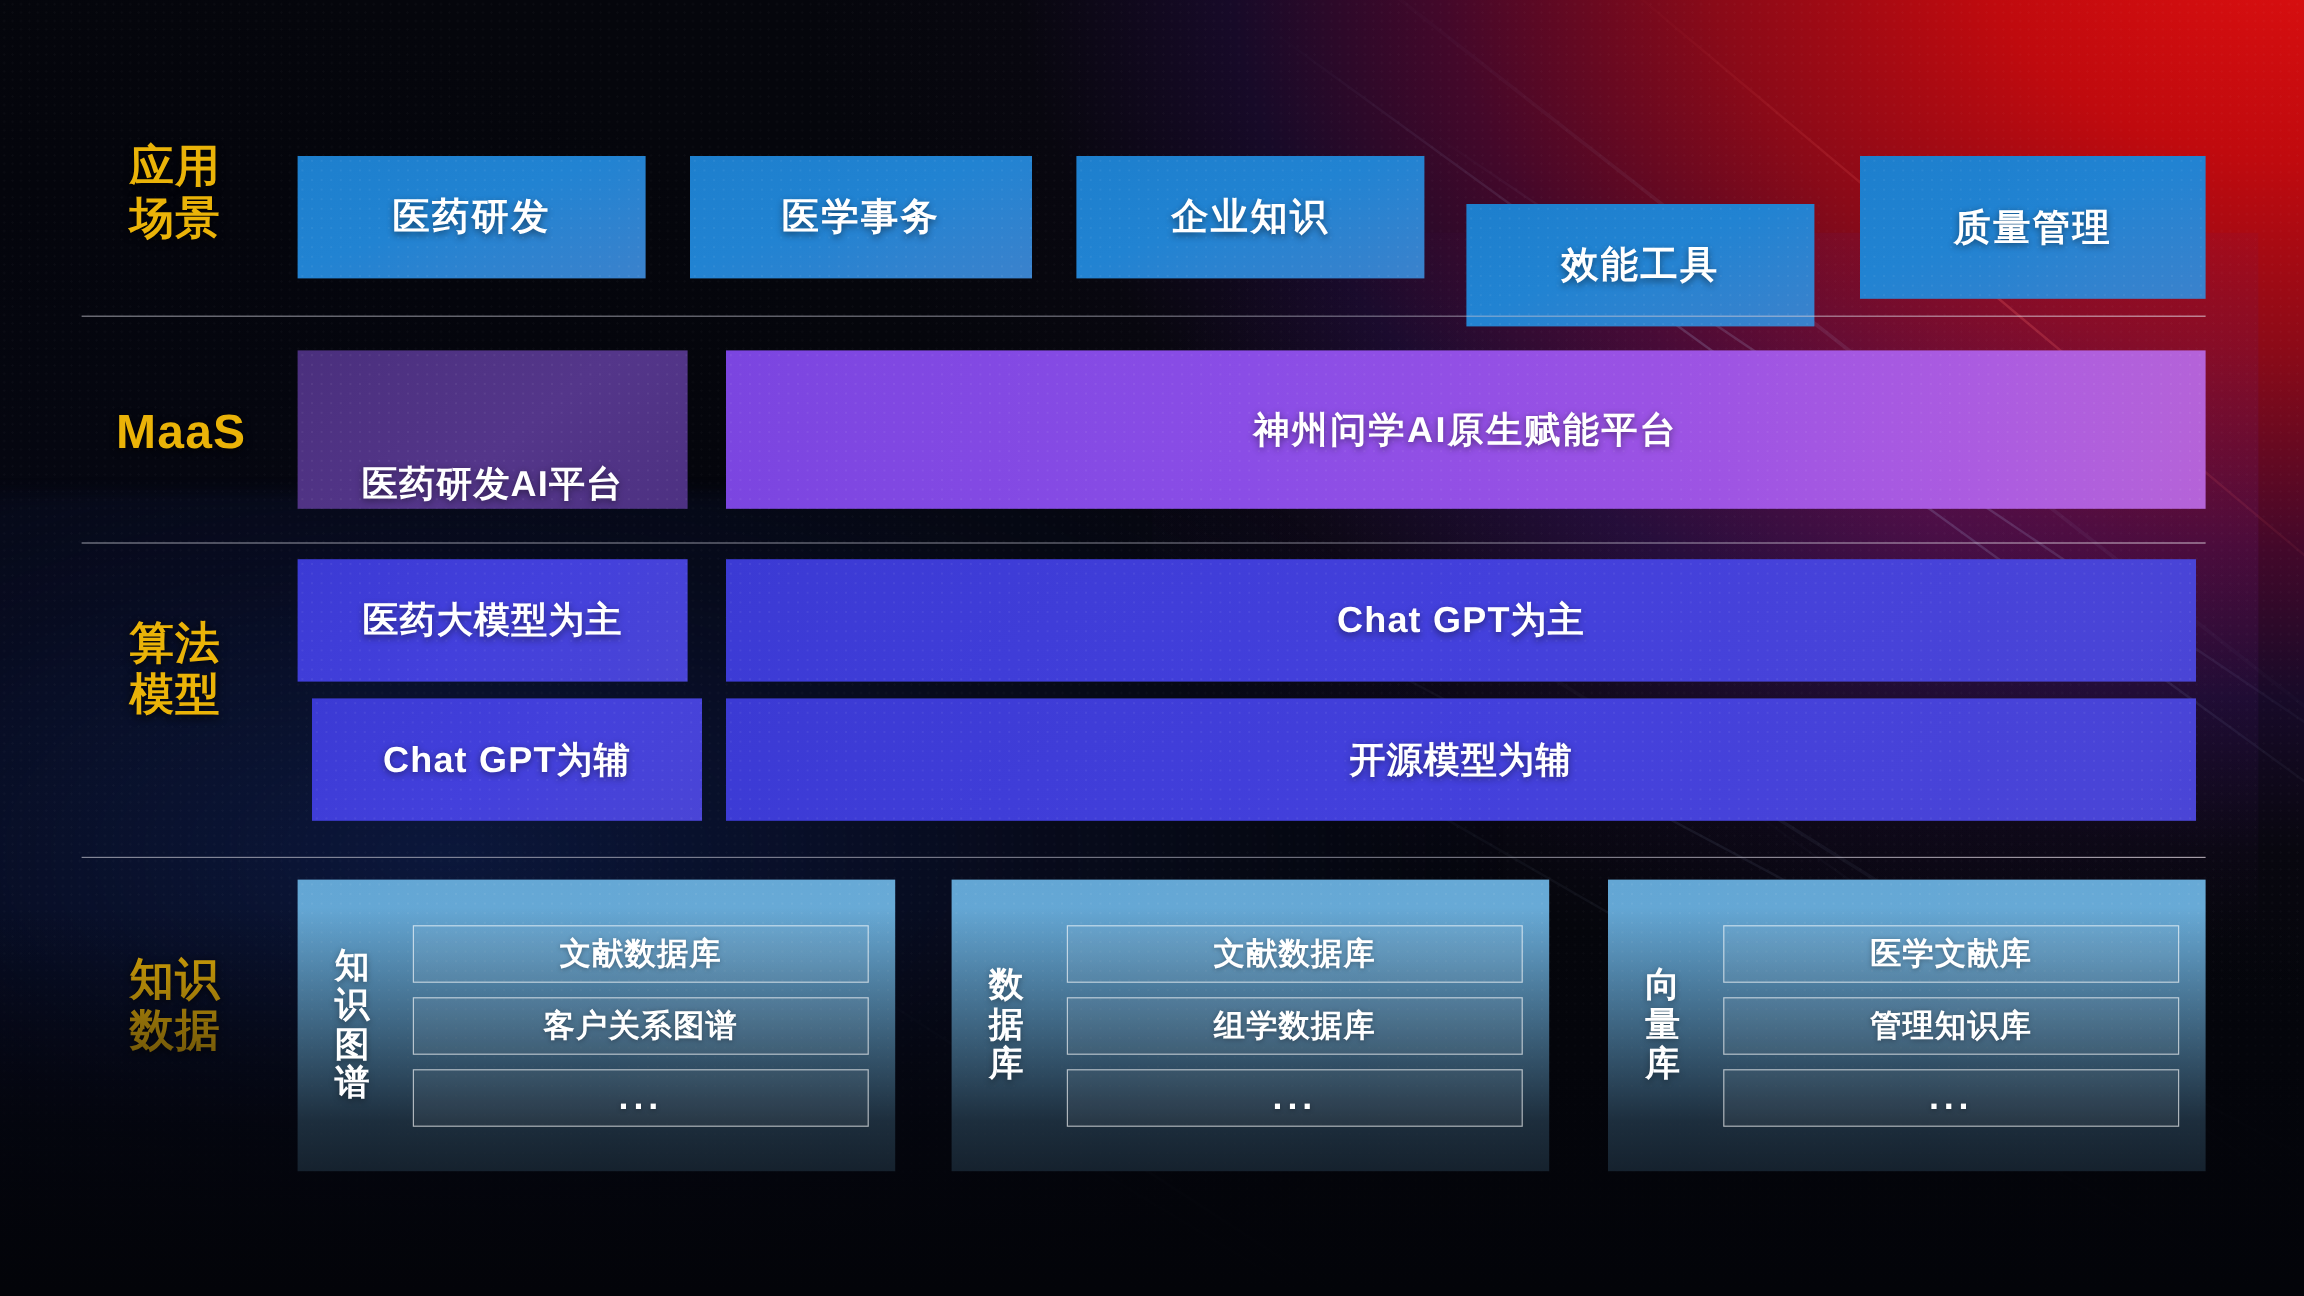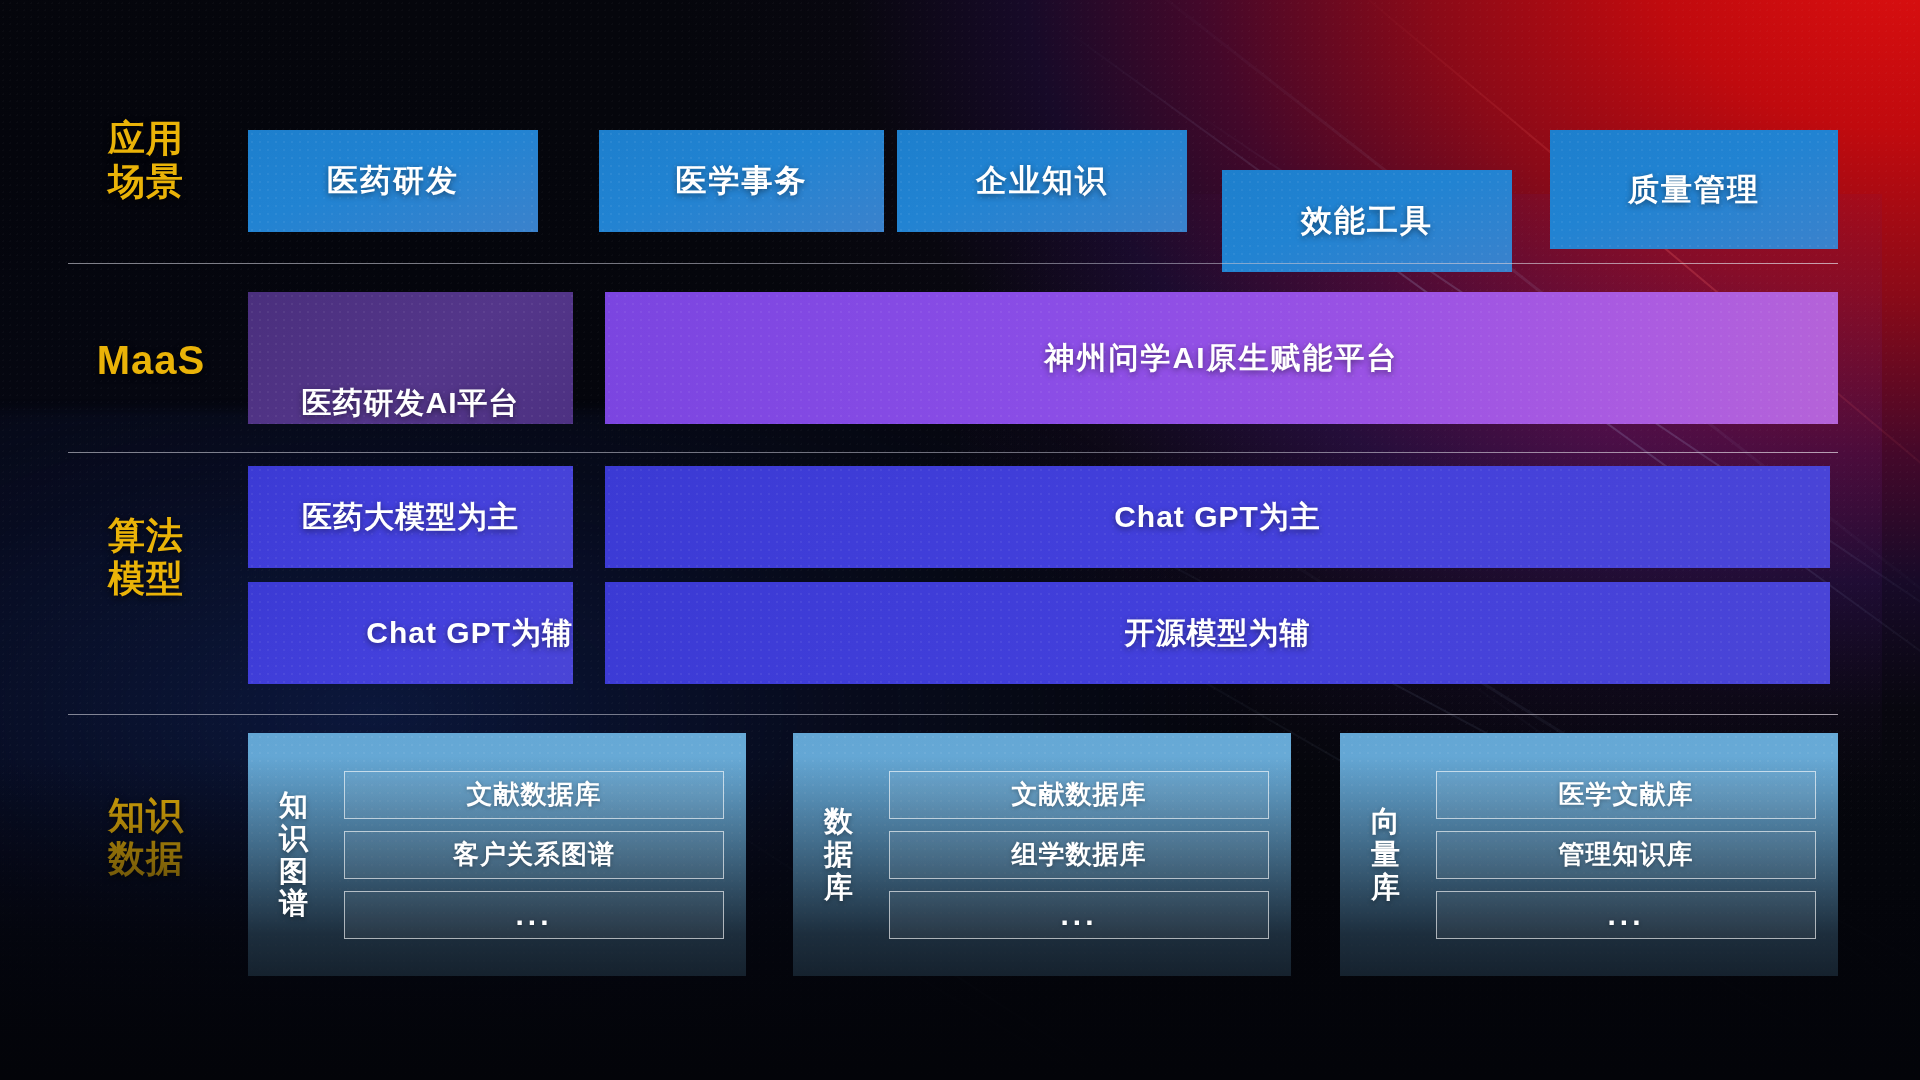--- a/index.html
+++ b/index.html
@@ -175,21 +175,21 @@
   <div class="dotgrid"></div>
 
   <div id="content">
 
     <div class="row-label" style="left:66px; top:118px; width:160px; font-size:37px;">应用
 场景</div>
 
     <div class="box app-box" style="left:248px; top:130px; width:290px; height:102px;">
       <span>医药研发</span>
     </div>
-    <div class="box app-box" style="left:575px; top:130px; width:285px; height:102px;margin-left:24px;">
+    <div class="box app-box" style="left:575px; top:130px; width:285px; height:102px;">
       <span>医学事务</span>
     </div>
     <div class="box app-box" style="left:897px; top:130px; width:290px; height:102px;">
       <span>企业知识</span>
     </div>
     <div class="box app-box" style="left:1222px; top:130px; width:290px; height:102px;margin-top:40px;">
       <span>效能工具</span>
     </div>
     <div class="box app-box" style="left:1550px; top:130px; width:288px; height:119px;">
       <span>质量管理</span>
@@ -210,21 +210,21 @@
 
     <div class="row-label" style="left:66px; top:515px; width:160px; font-size:37px;">算法
 模型</div>
 
     <div class="box algo-box" style="left:248px; top:466px; width:325px; height:102px;">
       <span>医药大模型为主</span>
     </div>
     <div class="box algo-box" style="left:605px; top:466px; width:1225px; height:102px;">
       <span>Chat GPT为主</span>
     </div>
-    <div class="box algo-box" style="left:248px; top:582px; width:325px; height:102px;justify-content:flex-end;">
+    <div class="box algo-box" style="left:260px; top:582px; width:325px; height:102px;">
       <span>Chat GPT为辅</span>
     </div>
     <div class="box algo-box" style="left:605px; top:582px; width:1225px; height:102px;">
       <span>开源模型为辅</span>
     </div>
 
     <div class="divider" style="left:68px; top:714px; width:1770px;"></div>
 
     <div class="row-label" style="left:66px; top:795px; width:160px; font-size:37px;">知识
 数据</div>

